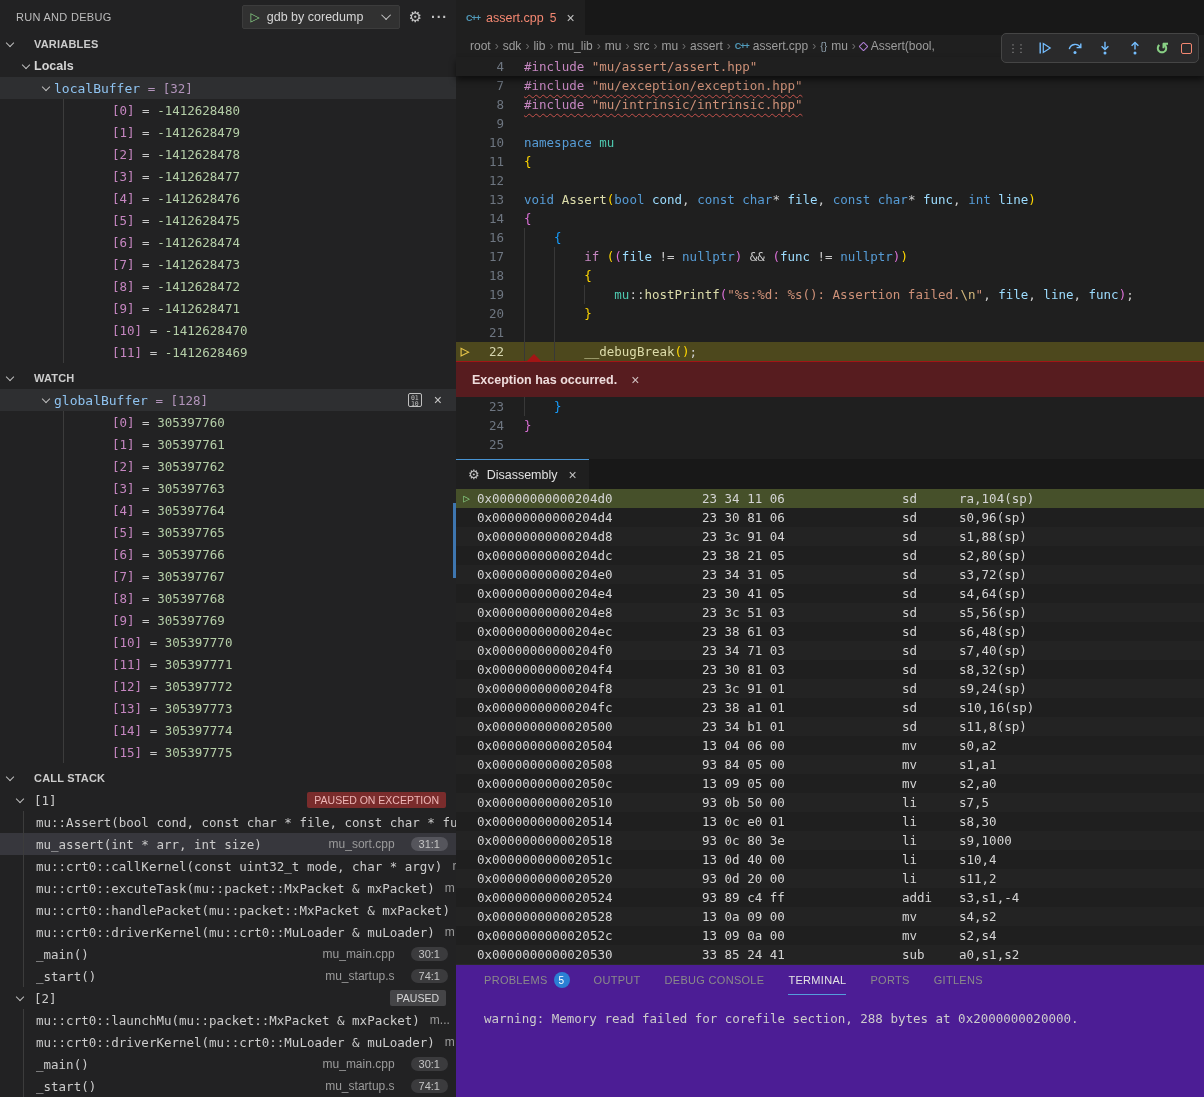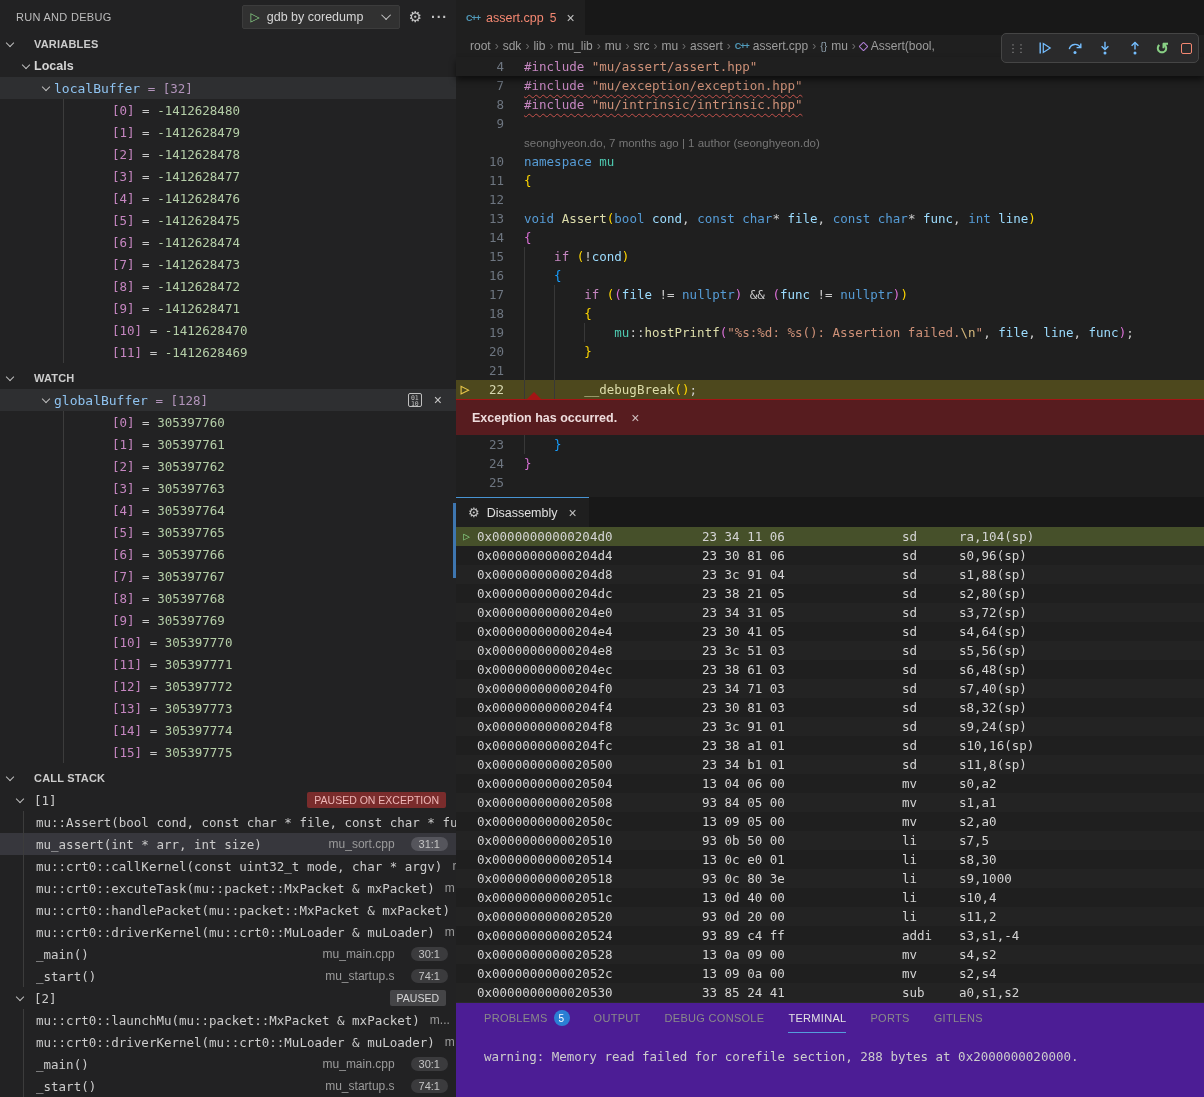--- a/index.html
+++ b/index.html
@@ -395,26 +395,20 @@
           <span class="ctext squig"><span class="tk-pp">#include </span><span class="tk-str">"mu/intrinsic/intrinsic.hpp"</span></span>
         </div>
         <div class="crow">
           <span class="bpm"></span>
           <span class="lnum">9</span>
           <span class="lpad"></span>
           <span class="ctext"></span>
         </div>
         <div class="crow">
           <span class="bpm"></span>
-          <span class="lnum"></span>
-          <span class="lpad"></span>
-          <span class="blame-text">seonghyeon.do, 7 months ago | 1 author (seonghyeon.do)</span>
-        </div>
-        <div class="crow">
-          <span class="bpm"></span>
           <span class="lnum">10</span>
           <span class="lpad"></span>
           <span class="ctext"><span class="tk-kw">namespace </span><span class="tk-type">mu</span></span>
         </div>
         <div class="crow">
           <span class="bpm"></span>
           <span class="lnum">11</span>
           <span class="lpad"></span>
           <span class="ctext"><span class="tk-b1">{</span></span>
         </div>
@@ -428,27 +422,20 @@
           <span class="bpm"></span>
           <span class="lnum">13</span>
           <span class="lpad"></span>
           <span class="ctext"><span class="tk-kw">void </span><span class="tk-fn">Assert</span><span class="tk-b1">(</span><span class="tk-kw">bool </span><span class="tk-var">cond</span><span class="tk-pl">, </span><span class="tk-kw">const </span><span class="tk-kw">char</span><span class="tk-pl">* </span><span class="tk-var">file</span><span class="tk-pl">, </span><span class="tk-kw">const </span><span class="tk-kw">char</span><span class="tk-pl">* </span><span class="tk-var">func</span><span class="tk-pl">, </span><span class="tk-kw">int </span><span class="tk-var">line</span><span class="tk-b1">)</span></span>
         </div>
         <div class="crow">
           <span class="bpm"></span>
           <span class="lnum">14</span>
           <span class="lpad"></span>
           <span class="ctext"><span class="tk-b2">{</span></span>
-        </div>
-        <div class="crow">
-          <span class="bpm"></span>
-          <span class="lnum">15</span>
-          <span class="lpad"></span>
-          <span class="ctext"><span class="tk-pl">    </span><span class="tk-ctrl">if </span><span class="tk-b1">(</span><span class="tk-pl">!</span><span class="tk-var">cond</span><span class="tk-b1">)</span></span>
-          <div class="guide" style="left: 68px;"></div>
         </div>
         <div class="crow">
           <span class="bpm"></span>
           <span class="lnum">16</span>
           <span class="lpad"></span>
           <span class="ctext"><span class="tk-pl">    </span><span class="tk-b3">{</span></span>
           <div class="guide" style="left: 68px;"></div>
         </div>
         <div class="crow">
           <span class="bpm"></span>

